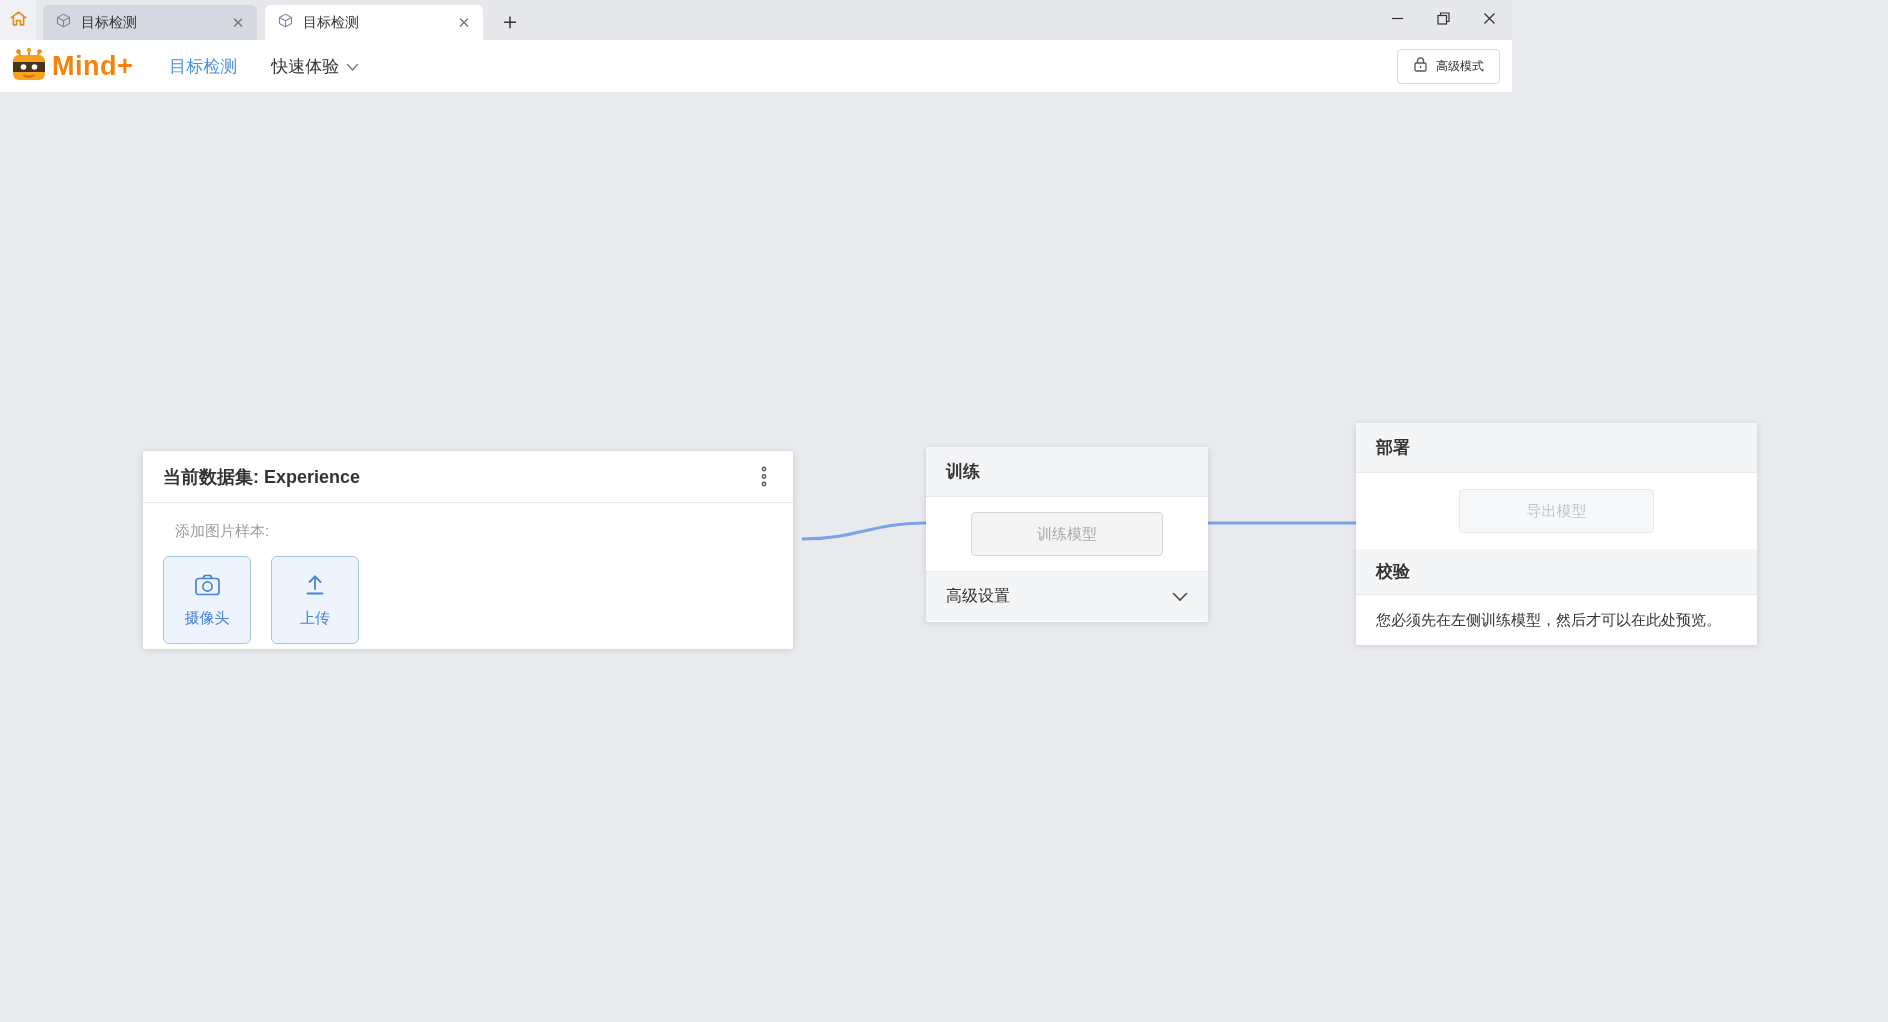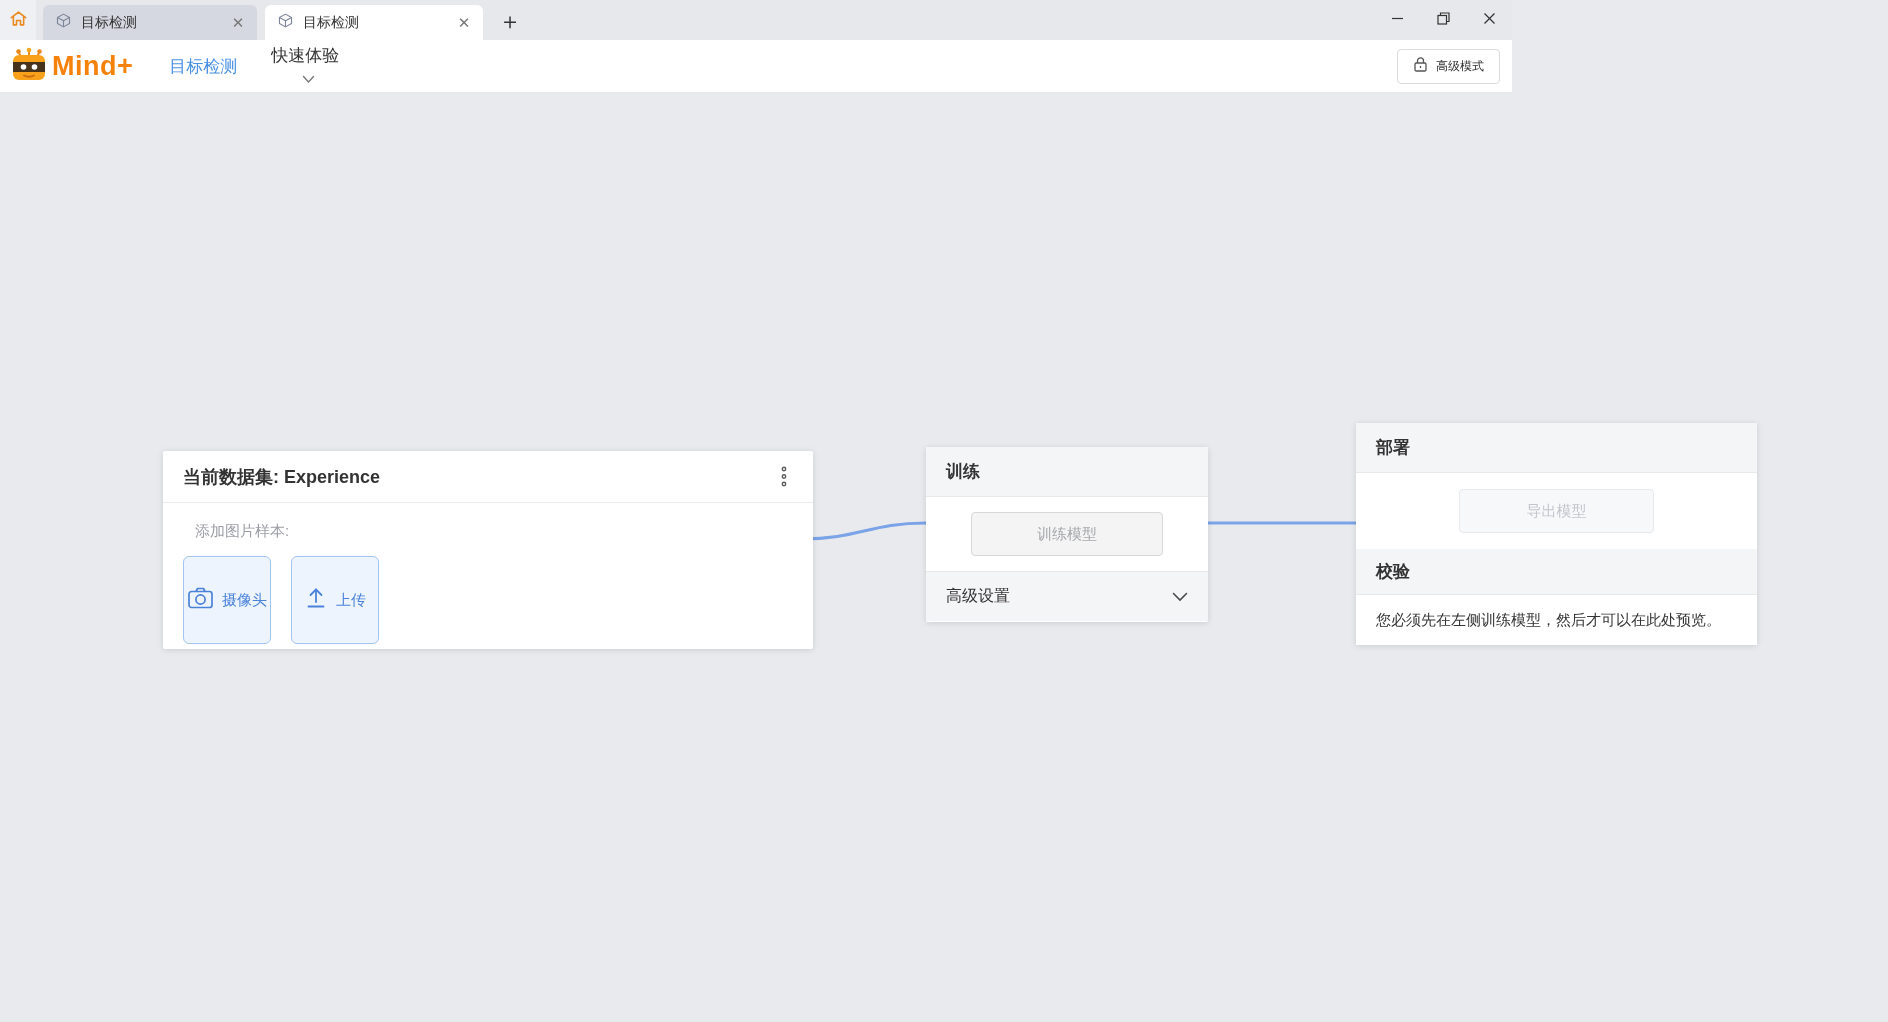--- a/index.html
+++ b/index.html
@@ -48,53 +48,53 @@
     height: 53px; background: #ffffff; border-bottom: 1px solid #e8e8e8;
     display: flex; align-items: center; padding: 0 12px 0 10px; flex: 0 0 auto; justify-content: flex-end;
   }
   .brand { display: flex; align-items: center; cursor: pointer; }
   .brand-text {
     font-size: 27px; font-weight: bold; color: #f5820b; margin-left: 4px;
     letter-spacing: 0.5px;
   }
   .nav-link { font-size: 17px; cursor: pointer; }
   .nav-project { color: #4a90e2; margin-left: 36px; }
-  .nav-mode { color: #333; margin-left: 34px; display: flex; align-items: center; flex-direction: column; }
+  .nav-mode { color: #333; margin-left: 34px; display: flex; align-items: center; }
   .nav-mode .chev { margin-left: 7px; margin-top: 2px; }
   .header-spacer { flex: 1; }
   .adv-btn {
     height: 35px; padding: 0 15px; border: 1px solid #dcdcdc; border-radius: 4px;
     background: #fff; display: flex; align-items: center; cursor: pointer;
   }
   .adv-btn-label { font-size: 12px; color: #333; margin-left: 8px; }
 
   
   .main { position: relative; flex: 1; background: #e9eaee; }
   .connectors { position: absolute; left: 0; top: 0; pointer-events: none; }
 
   .card {
     position: absolute; background: #ffffff; border-radius: 2px;
     box-shadow: 0 1px 6px rgba(0,0,0,0.13);
   }
-  .card1 { left: 163px; top: 358px; width: 650px; height: 198px; }
+  .card1 { left: 143px; top: 358px; width: 650px; height: 198px; }
   .card2 { left: 926px; top: 354px; width: 282px; height: 175px; }
   .card3 { left: 1356px; top: 330px; width: 401px; height: 222px; }
 
   .card1-header {
     height: 52px; display: flex; align-items: center; padding: 0 24px 0 20px;
     border-bottom: 1px solid #ececec;
   }
   .card1-title { font-size: 18px; font-weight: bold; color: #333; flex: 1; }
   .kebab { cursor: pointer; padding: 4px 2px; display: flex; align-items: center; }
   .card1-body { padding: 19px 20px; }
   .samples-label { font-size: 15px; color: #9a9da3; margin-bottom: 15px; margin-left: 12px; }
   .sample-row { display: flex; gap: 20px; }
   .sample-btn {
     width: 88px; height: 88px; background: #edf4fd; border: 1px solid #a5c5ef;
-    border-radius: 6px; display: flex; align-items: center;
+    border-radius: 6px; display: flex; flex-direction: column; align-items: center;
     justify-content: center; gap: 8px; color: #4b82d9; cursor: pointer;
   }
   .sample-btn-label { font-size: 15px; color: #4b82d9; }
 
   .gray-row {
     background: #f4f5f7; display: flex; align-items: center; padding: 0 20px;
   }
   .card2-header { height: 50px; border-bottom: 1px solid #e7e8ea; }
   .card2-title, .card3-title { font-size: 17px; font-weight: bold; color: #333; flex: 1; }
   .card2-body { height: 74px; display: flex; align-items: center; justify-content: center; background: #fff; }

